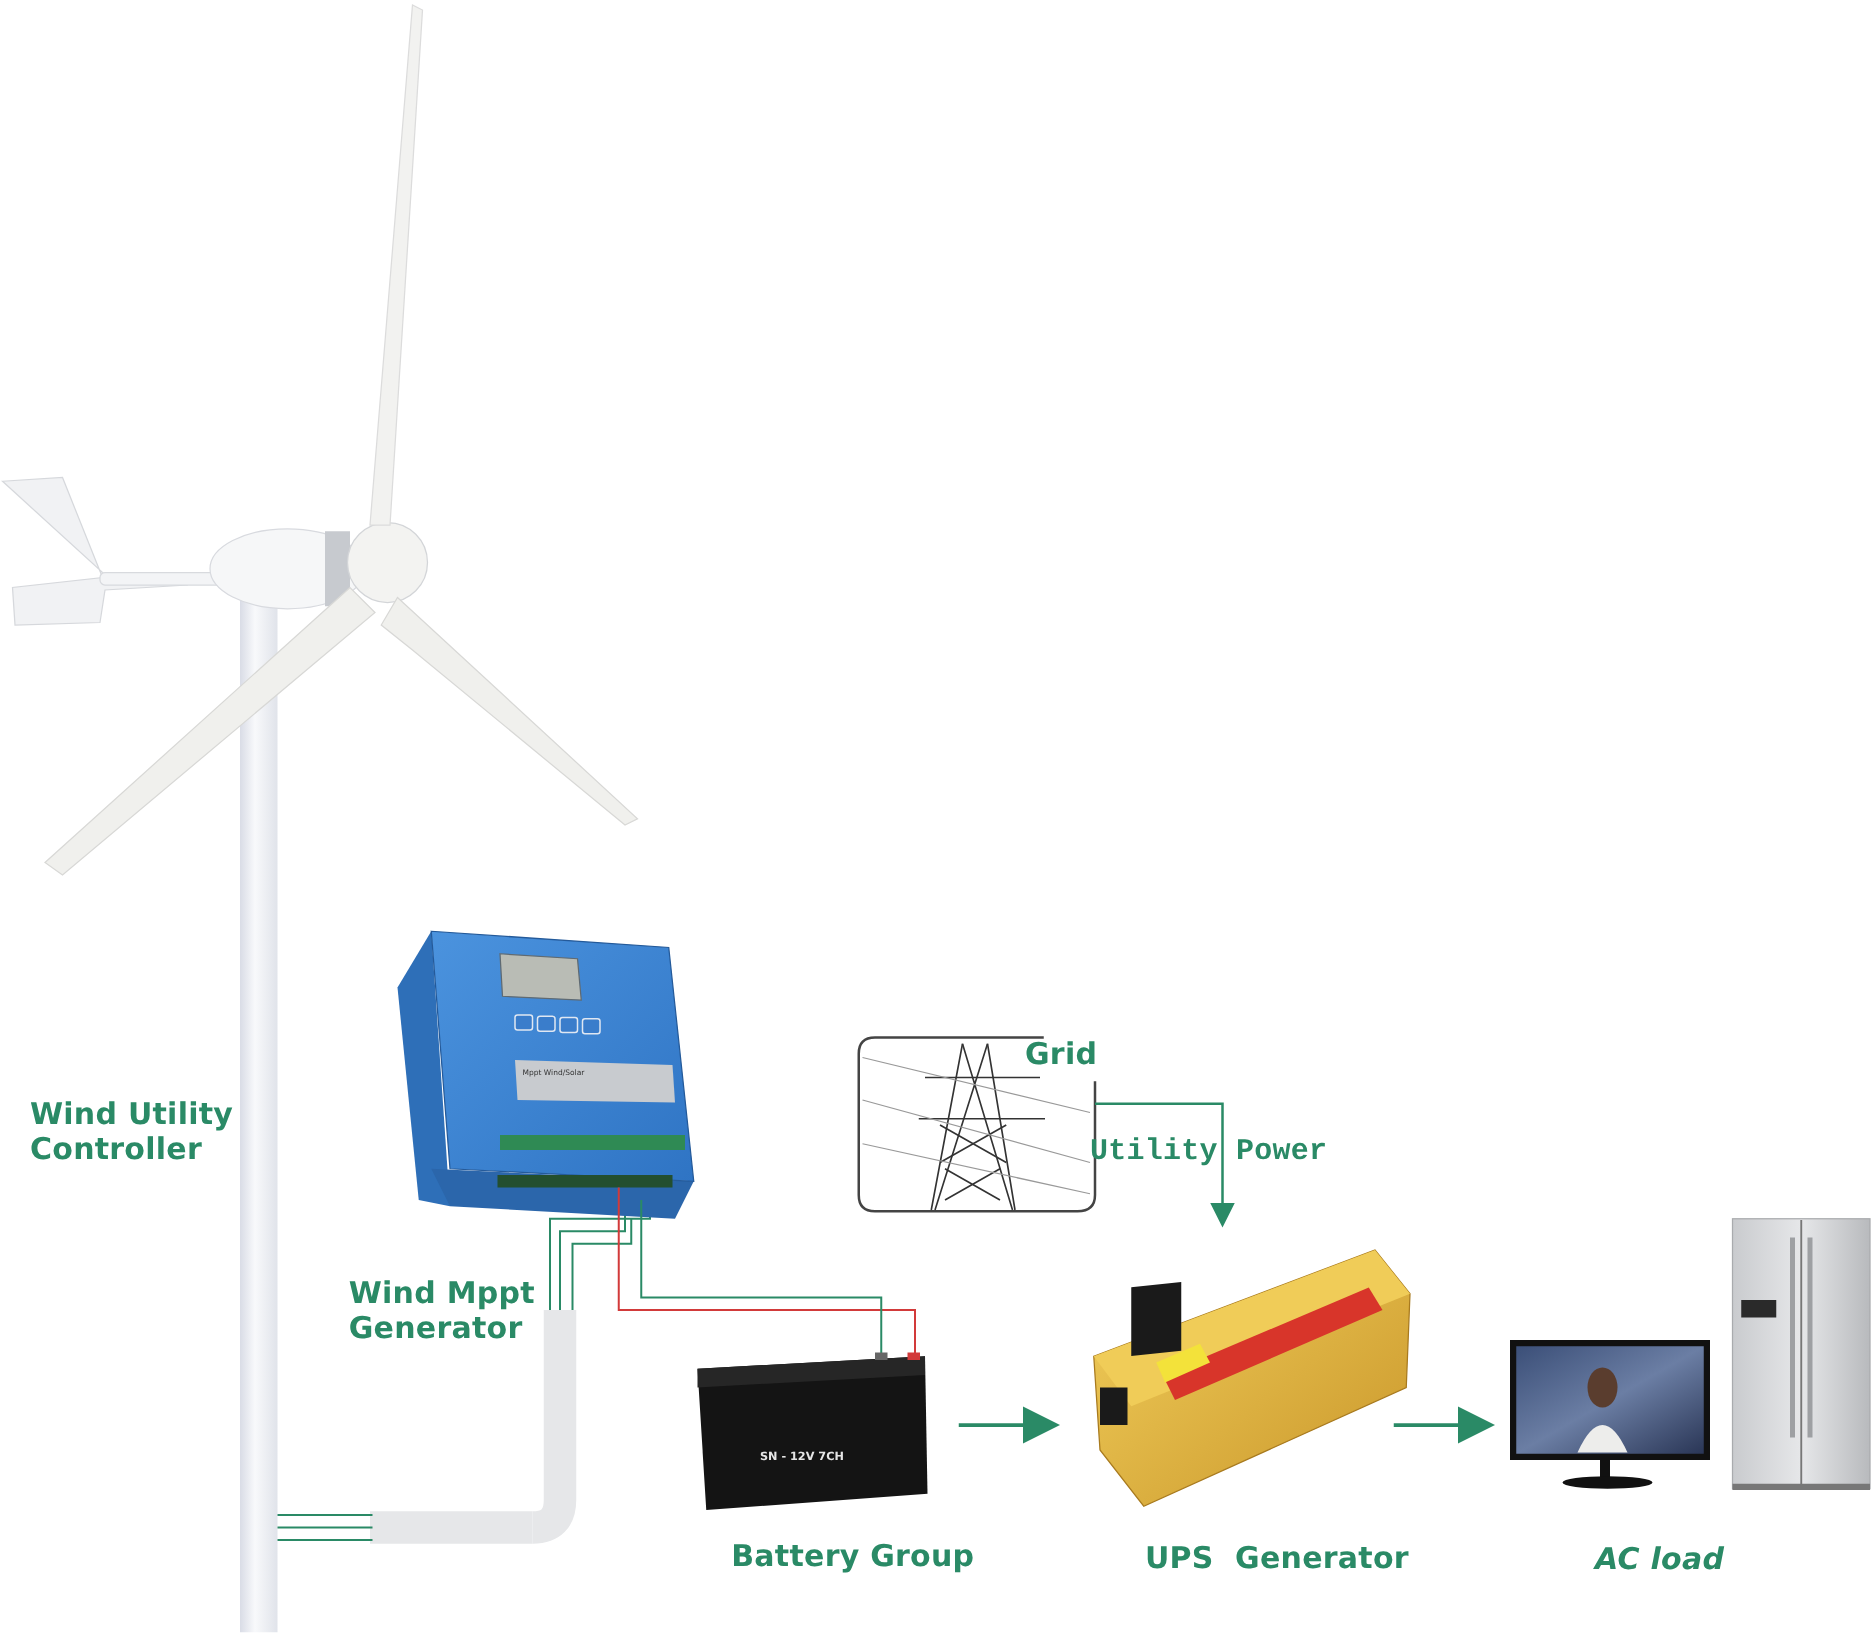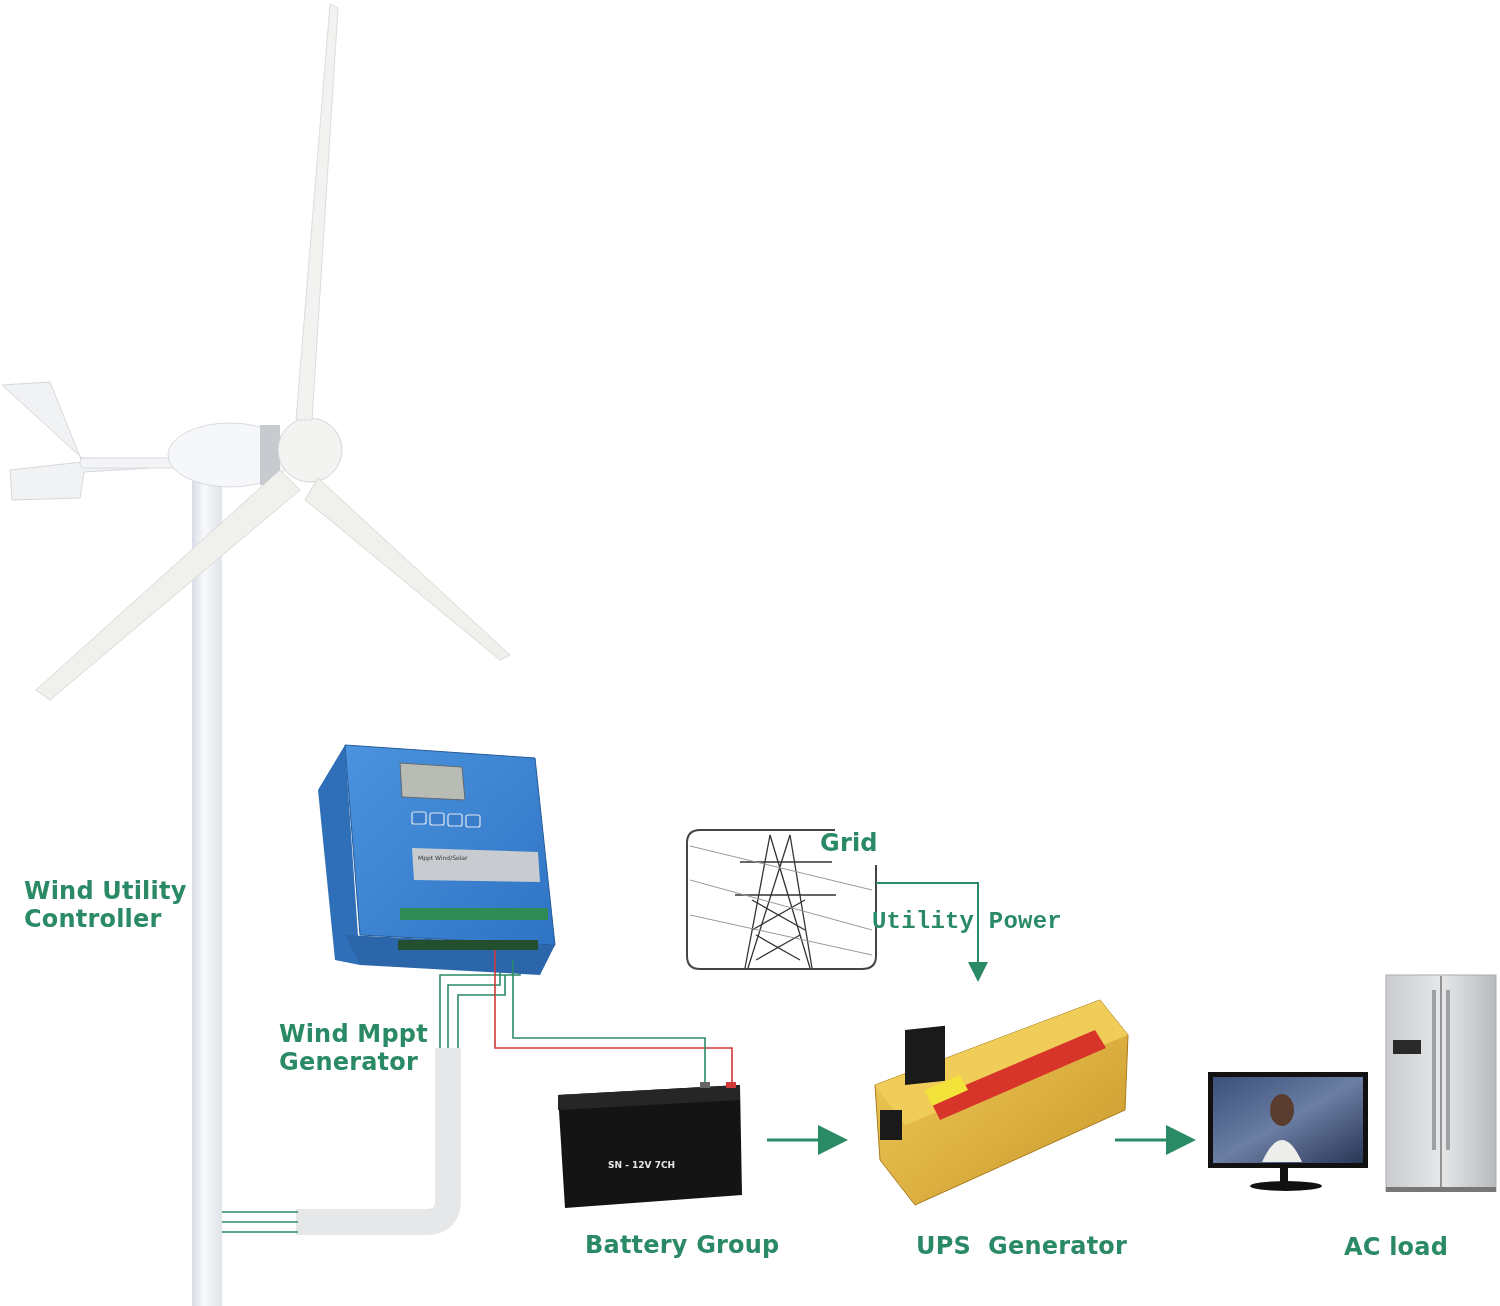--- a/index.html
+++ b/index.html
@@ -169,13 +169,13 @@
 <div class="label" style="left:279px; top:1020px;">
   <span class="line">Wind Mppt</span>
   <span class="line">Generator</span>
 </div>
 
 <div class="label" style="left:820px; top:829px;">Grid</div>
 <div class="label" style="left:872px; top:908px;font-family:Liberation Mono, monospace;">Utility Power</div>
 
 <div class="label" style="left:549px; top:1231px;margin-left:36px;">Battery Group</div>
 <div class="label" style="left:916px; top:1232px; white-space:pre;">UPS  Generator</div>
-<div class="label" style="left:1344px; top:1233px;">AC load</div>
+<div class="label" style="left:1276px; top:1233px;font-style:italic;">AC load</div>
 
 </body></html>

